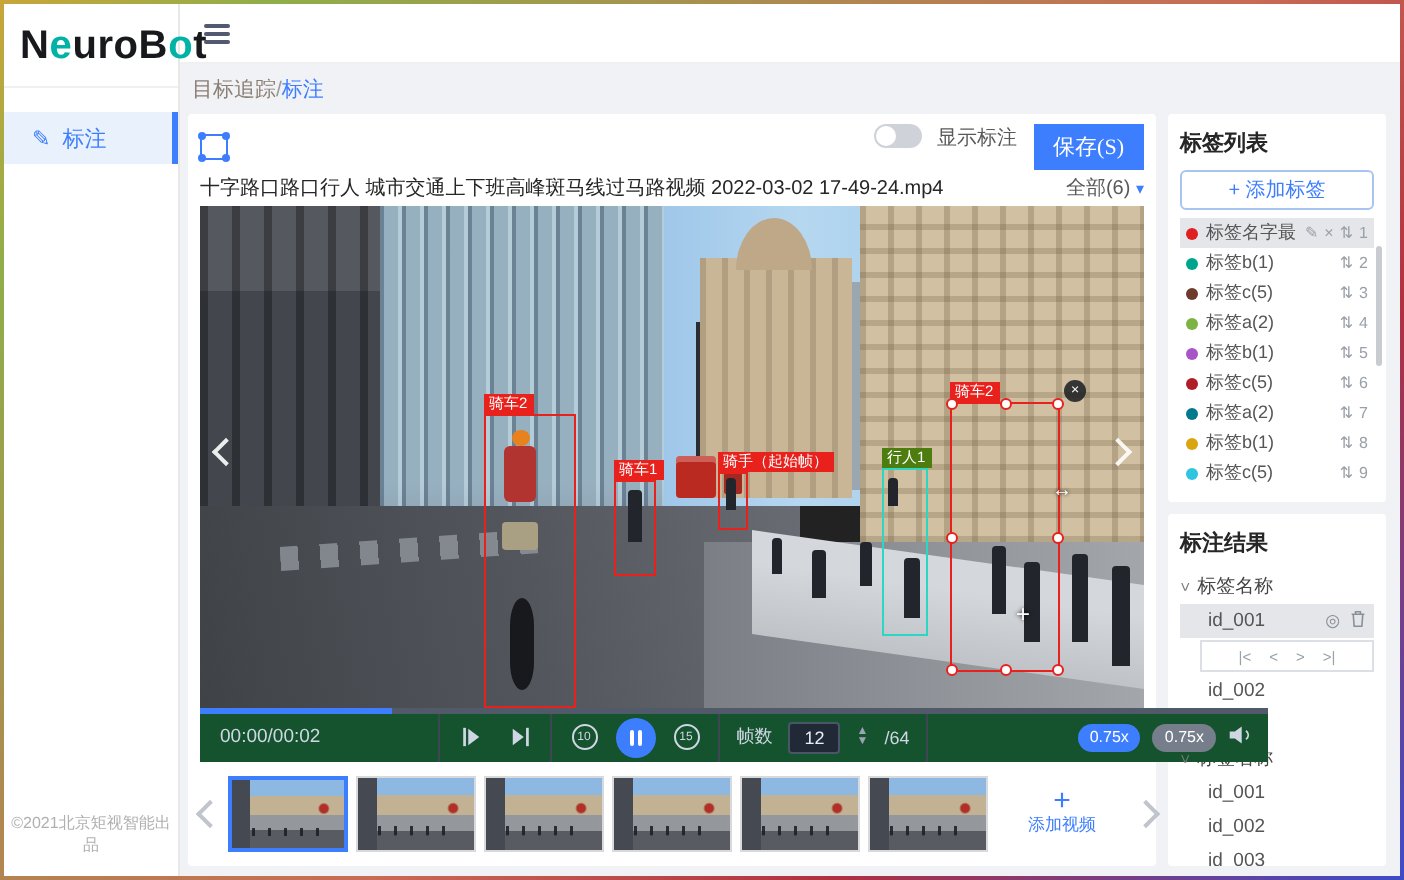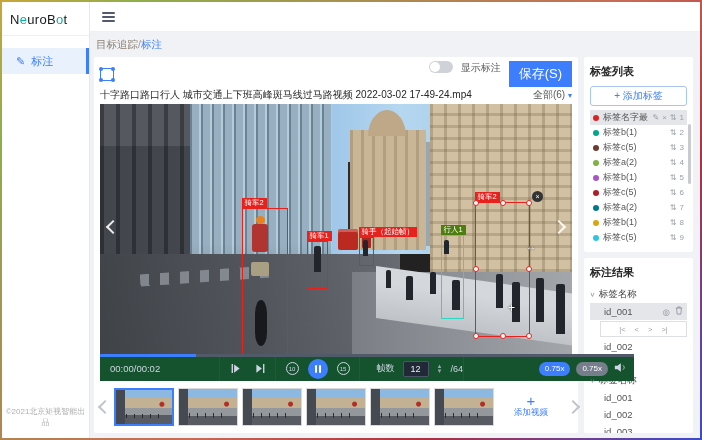--- a/index.html
+++ b/index.html
@@ -3,21 +3,21 @@
 <meta charset="utf-8">
 <style>
   * { margin:0; padding:0; box-sizing:border-box; }
   body { font-family:"Liberation Sans","DejaVu Sans",sans-serif; background:#888; }
   .frame { width:702px; height:440px; padding:2px;
            background:linear-gradient(135deg,#c9a53a 0%,#8fae4a 12%,#c96a55 55%,#b03040 75%,#3d4bc9 100%); }
   .app { width:100%; height:100%; background:#f0f2f5; display:flex; overflow:hidden; }
 
   
   .sidebar { width:88px; background:#fff; border-right:1px solid #e8e8e8; position:relative; flex-shrink:0; }
-  .logo { padding:10px 8px 8px 8px; font-size:13px; font-weight:normal; letter-spacing:.3px; color:#17191c; border-bottom:1px solid #f0f0f0; }
+  .logo { padding:10px 8px 8px 8px; font-size:20px; font-weight:bold; letter-spacing:.3px; color:#17191c; border-bottom:1px solid #f0f0f0; }
   .logo .accent { color:#00b3a6; }
   .nav-item { margin-top:12px; height:26px; display:flex; align-items:center; gap:6px; padding-left:14px;
               background:#e8f1fc; border-right:3px solid #3d7eff; color:#3d7eff; font-size:11px; cursor:pointer; }
   .nav-item .pencil { font-size:11px; }
   .copyright { position:absolute; bottom:10px; width:100%; text-align:center; font-size:8px; color:#b0b0b0; }
 
   
   .main { flex:1; display:flex; flex-direction:column; min-width:0; }
   .topbar { height:30px; background:#fff; display:flex; align-items:center; justify-content:space-between;
             padding:0 10px 0 12px; border-bottom:1px solid #f0f0f0; }
@@ -42,21 +42,21 @@
   .workcard { width:484px; background:#fff; border-radius:2px; padding:5px 6px; display:flex; flex-direction:column; flex-shrink:0; }
   .toolbar { height:24px; display:flex; align-items:center; justify-content:space-between; }
   .marquee { width:14px; height:13px; border:1px solid #3d7eff; position:relative; cursor:pointer; }
   .marquee i { position:absolute; width:4px; height:4px; background:#3d7eff; border-radius:50%; }
   .marquee i:nth-child(1){left:-2px;top:-2px} .marquee i:nth-child(2){right:-2px;top:-2px}
   .marquee i:nth-child(3){left:-2px;bottom:-2px} .marquee i:nth-child(4){right:-2px;bottom:-2px}
   .toolbar-right { display:flex; align-items:flex-start; gap:8px; }
   .toggle { width:24px; height:12px; border-radius:6px; background:#cfd3d9; position:relative; cursor:pointer; }
   .toggle .knob { position:absolute; left:1px; top:1px; width:10px; height:10px; background:#fff; border-radius:50%; }
   .toggle-label { font-size:10px; color:#595959; }
-  .save-btn { background:#3d7eff; color:#fff; border:none; font-size:13px; padding:4px 10px; border-radius:0; cursor:pointer; font-family:Liberation Sans, sans-serif; }
+  .save-btn { background:#3d7eff; color:#fff; border:none; font-size:11px; padding:4px 10px; border-radius:0; cursor:pointer; font-family:Liberation Serif, serif; }
 
   .title-row { height:18px; display:flex; align-items:center; justify-content:space-between; }
   .video-title { font-size:10px; color:#262626; white-space:nowrap; overflow:hidden; }
   .filter { font-size:10px; color:#595959; cursor:pointer; flex-shrink:0; }
   .filter .caret { color:#3d7eff; font-size:8px; }
 
   
   .player { position:relative; width:472px; height:256px; background:#222; overflow:hidden; }
   .scene { position:absolute; inset:0; }
   .scene > div { position:absolute; }
@@ -115,21 +115,21 @@
 
   
   .controls { width:534px; height:28px; background:#14532d; display:flex; align-items:stretch; position:relative; }
   .progress { position:absolute; top:0; left:0; width:100%; height:3px; background:#515a68; }
   .progress .fill { height:100%; background:#3d7eff; }
   .cseg { display:flex; align-items:center; border-right:1px solid #3e4654; padding-top:3px; }
   .cseg:last-child { border-right:none; }
   .c-time { width:120px; padding-left:10px; font-size:9.5px; color:#cfd6e4; }
   .c-skip { width:56px; justify-content:center; gap:14px; }
   .c-play { width:84px; justify-content:center; gap:9px; }
-  .c-frame { width:104px; justify-content:flex-end; gap:8px; font-size:9px; color:#cfd6e4; }
+  .c-frame { width:104px; justify-content:center; gap:8px; font-size:9px; color:#cfd6e4; }
   .c-right { flex:1; justify-content:flex-end; gap:6px; padding-right:8px; }
   .icon-btn { cursor:pointer; display:flex; align-items:center; }
   .circ { width:13px; height:13px; border:1px solid #cfd6e4; border-radius:50%; color:#cfd6e4;
           font-size:6px; display:flex; align-items:center; justify-content:center; cursor:pointer; }
   .pause-btn { width:20px; height:20px; border-radius:50%; background:#3d7eff; display:flex; align-items:center;
                justify-content:center; gap:2px; cursor:pointer; }
   .pause-btn i { width:2px; height:8px; background:#fff; border-radius:1px; }
   .frame-input { width:26px; height:16px; background:#212936; border:1px solid #4a5568; color:#e8ecf4;
                  font-size:9px; text-align:center; border-radius:2px; font-family:inherit; }
   .spin { display:flex; flex-direction:column; gap:0; }

